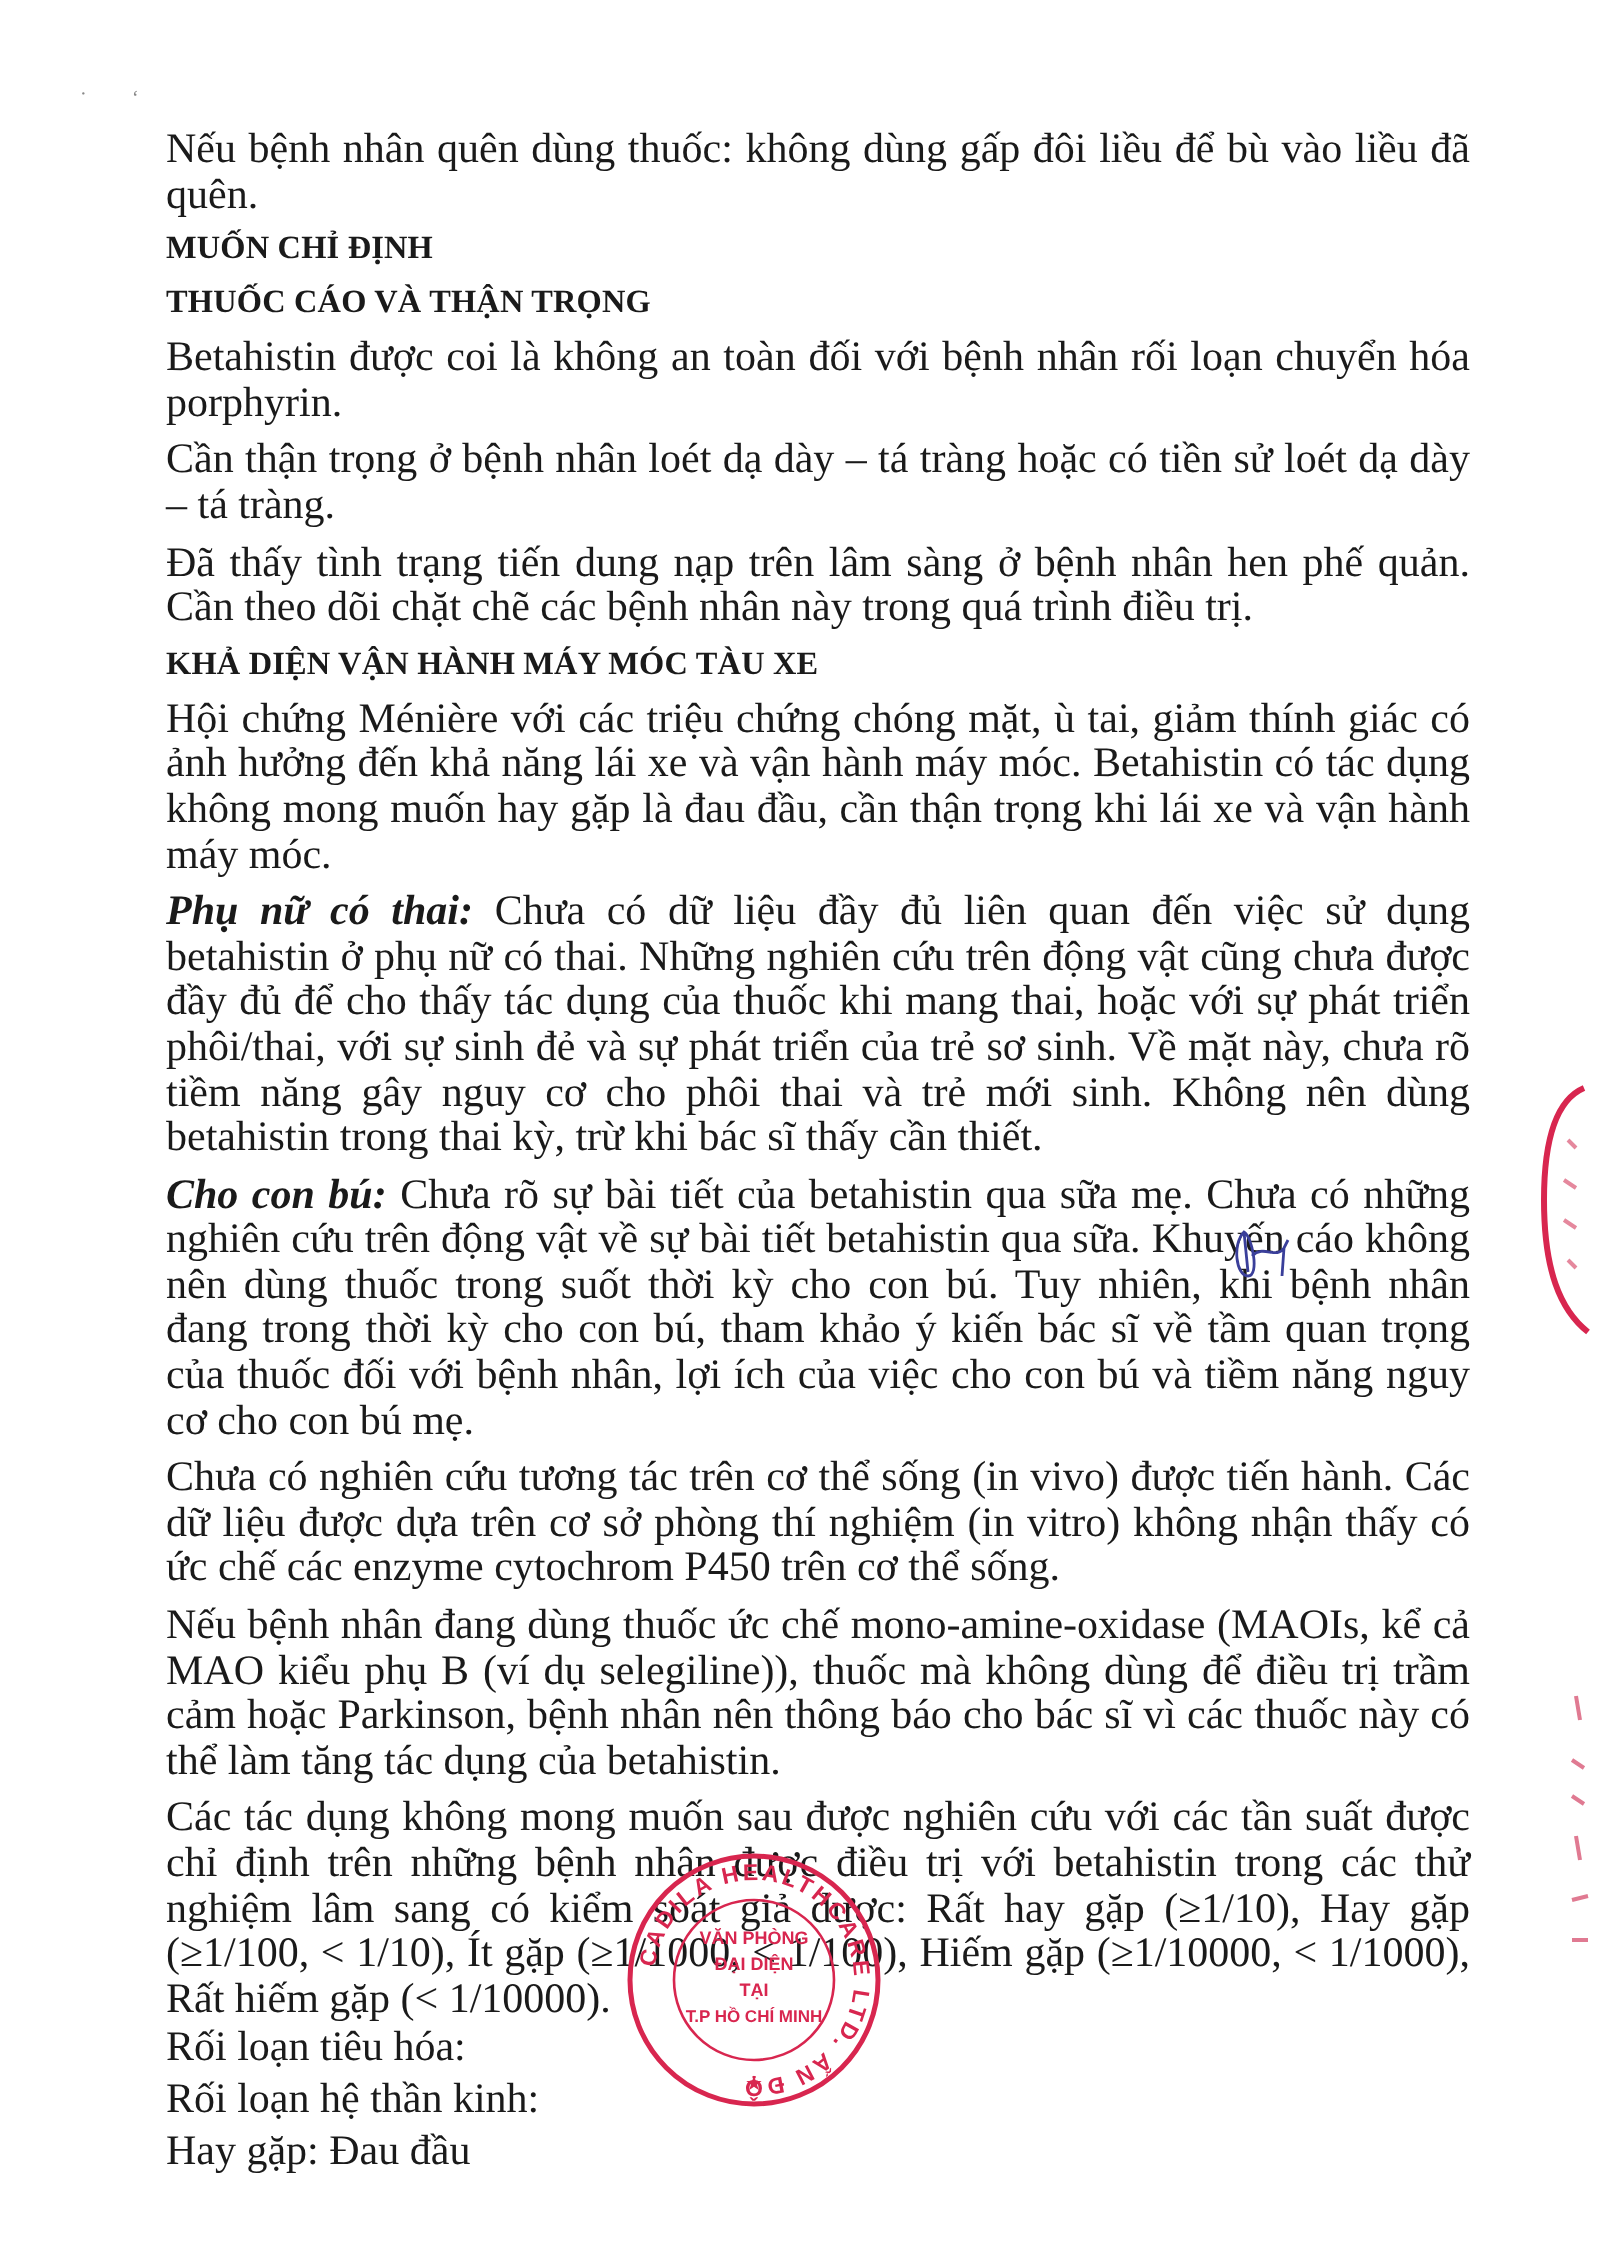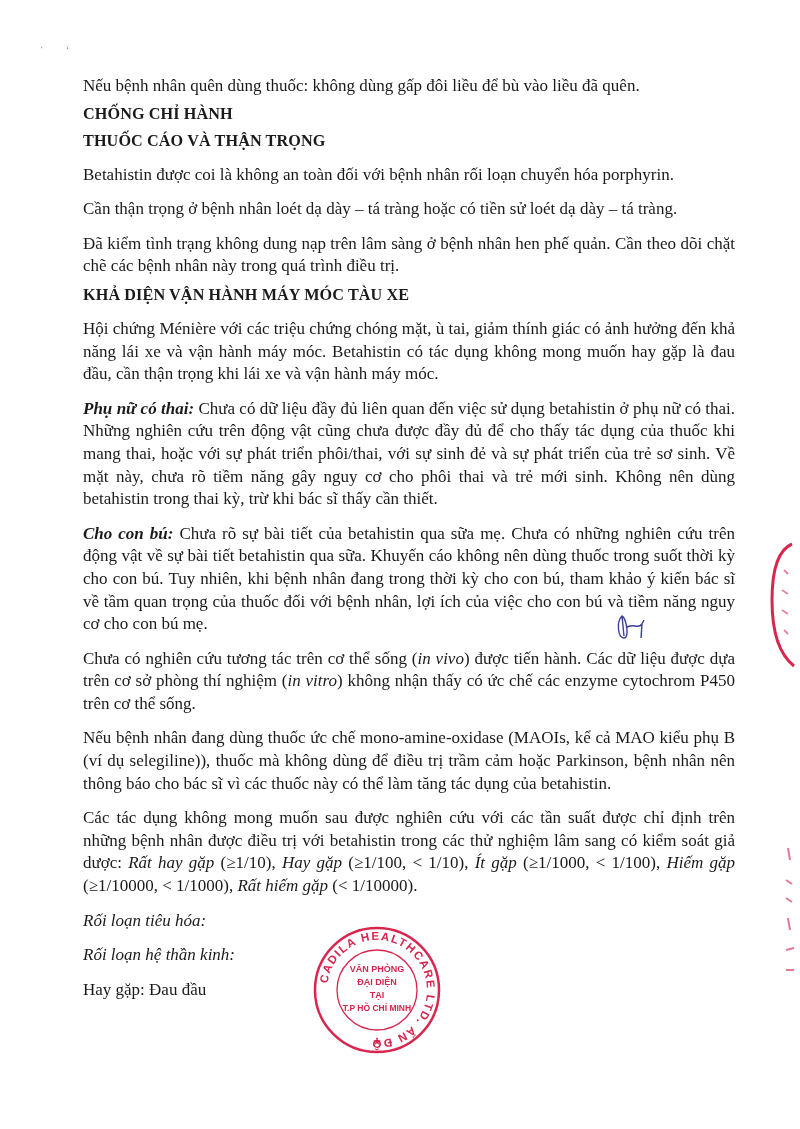--- a/index.html
+++ b/index.html
@@ -3,29 +3,29 @@
 <meta charset="utf-8">
 <style>
   html, body { margin: 0; padding: 0; background: #ffffff; }
   body {
     width: 800px; height: 1129px; position: relative; overflow: hidden;
     font-family: "Liberation Serif", "DejaVu Serif", serif;
     color: #1a1a1a;
   }
   .page { position: absolute; left: 83px; top: 63px; width: 652px; }
   .p {
-    font-size: 17px; line-height: 22.6px; margin: 12px 0 6px 0;
+    font-size: 21px; line-height: 22.6px; margin: 0 0 6px 0;
     text-align: justify; text-align-last: left;
   }
   .h {
     font-weight: bold; font-size: 16.2px; line-height: 22px;
     margin: 0 0 5px 0; letter-spacing: 0.1px;
   }
   .first { margin-bottom: 5px; }
-  .i { font-style: italic; }
+  .i { }
   .bi { font-style: italic; font-weight: bold; }
   .nomb { margin-bottom: 2px; }
   .sub { margin-bottom: 3px; }
 
   .mark { position: absolute; color: #888; font-size: 10px; }
 
   .stamp {
     position: absolute; left: 312px; top: 925px; width: 130px; height: 130px;
   }
   .side-stamp { position: absolute; left: 758px; top: 540px; width: 40px; height: 130px; }
@@ -34,26 +34,26 @@
 </style>
 </head>
 <body>
 
 <div class="mark" style="left:66px;top:44px;">ʻ</div>
 <div class="mark" style="left:40px;top:42px;">·</div>
 
 <div class="page">
   <p class="p first">Nếu bệnh nhân quên dùng thuốc: không dùng gấp đôi liều để bù vào liều đã quên.</p>
 
-  <div class="h">CHỐNG CHỈ HÀNH</div>
+  <div class="h">MUỐN CHỈ ĐỊNH</div>
 
   <div class="h">THUỐC CÁO VÀ THẬN TRỌNG</div>
   <p class="p">Betahistin được coi là không an toàn đối với bệnh nhân rối loạn chuyển hóa porphyrin.</p>
   <p class="p">Cần thận trọng ở bệnh nhân loét dạ dày – tá tràng hoặc có tiền sử loét dạ dày – tá tràng.</p>
-  <p class="p">Đã kiểm tình trạng không dung nạp trên lâm sàng ở bệnh nhân hen phế quản. Cần theo dõi chặt chẽ các bệnh nhân này trong quá trình điều trị.</p>
+  <p class="p">Đã thấy tình trạng tiến dung nạp trên lâm sàng ở bệnh nhân hen phế quản. Cần theo dõi chặt chẽ các bệnh nhân này trong quá trình điều trị.</p>
 
   <div class="h">KHẢ DIỆN VẬN HÀNH MÁY MÓC TÀU XE</div>
   <p class="p">Hội chứng Ménière với các triệu chứng chóng mặt, ù tai, giảm thính giác có ảnh hưởng đến khả năng lái xe và vận hành máy móc. Betahistin có tác dụng không mong muốn hay gặp là đau đầu, cần thận trọng khi lái xe và vận hành máy móc.</p>
 
   <p class="p"><span class="bi">Phụ nữ có thai:</span><span> Chưa có dữ liệu đầy đủ liên quan đến việc sử dụng betahistin ở phụ nữ có thai. Những nghiên cứu trên động vật cũng chưa được đầy đủ để cho thấy tác dụng của thuốc khi mang thai, hoặc với sự phát triển phôi/thai, với sự sinh đẻ và sự phát triển của trẻ sơ sinh. Về mặt này, chưa rõ tiềm năng gây nguy cơ cho phôi thai và trẻ mới sinh. Không nên dùng betahistin trong thai kỳ, trừ khi bác sĩ thấy cần thiết.</span></p>
   <p class="p"><span class="bi">Cho con bú:</span><span> Chưa rõ sự bài tiết của betahistin qua sữa mẹ. Chưa có những nghiên cứu trên động vật về sự bài tiết betahistin qua sữa. Khuyến cáo không nên dùng thuốc trong suốt thời kỳ cho con bú. Tuy nhiên, khi bệnh nhân đang trong thời kỳ cho con bú, tham khảo ý kiến bác sĩ về tầm quan trọng của thuốc đối với bệnh nhân, lợi ích của việc cho con bú và tiềm năng nguy cơ cho con bú mẹ.</span></p>
 
   <p class="p"><span>Chưa có nghiên cứu tương tác trên cơ thể sống (</span><span class="i">in vivo</span><span>) được tiến hành. Các dữ liệu được dựa trên cơ sở phòng thí nghiệm (</span><span class="i">in vitro</span><span>) không nhận thấy có ức chế các enzyme cytochrom P450 trên cơ thể sống.</span></p>
   <p class="p">Nếu bệnh nhân đang dùng thuốc ức chế mono-amine-oxidase (MAOIs, kể cả MAO kiểu phụ B (ví dụ selegiline)), thuốc mà không dùng để điều trị trầm cảm hoặc Parkinson, bệnh nhân nên thông báo cho bác sĩ vì các thuốc này có thể làm tăng tác dụng của betahistin.</p>
 

